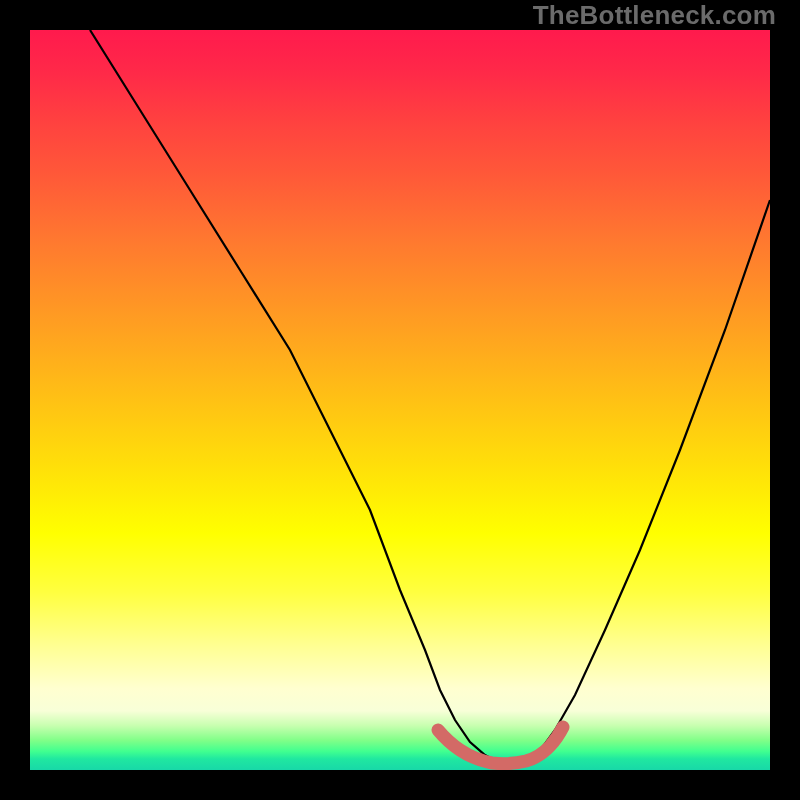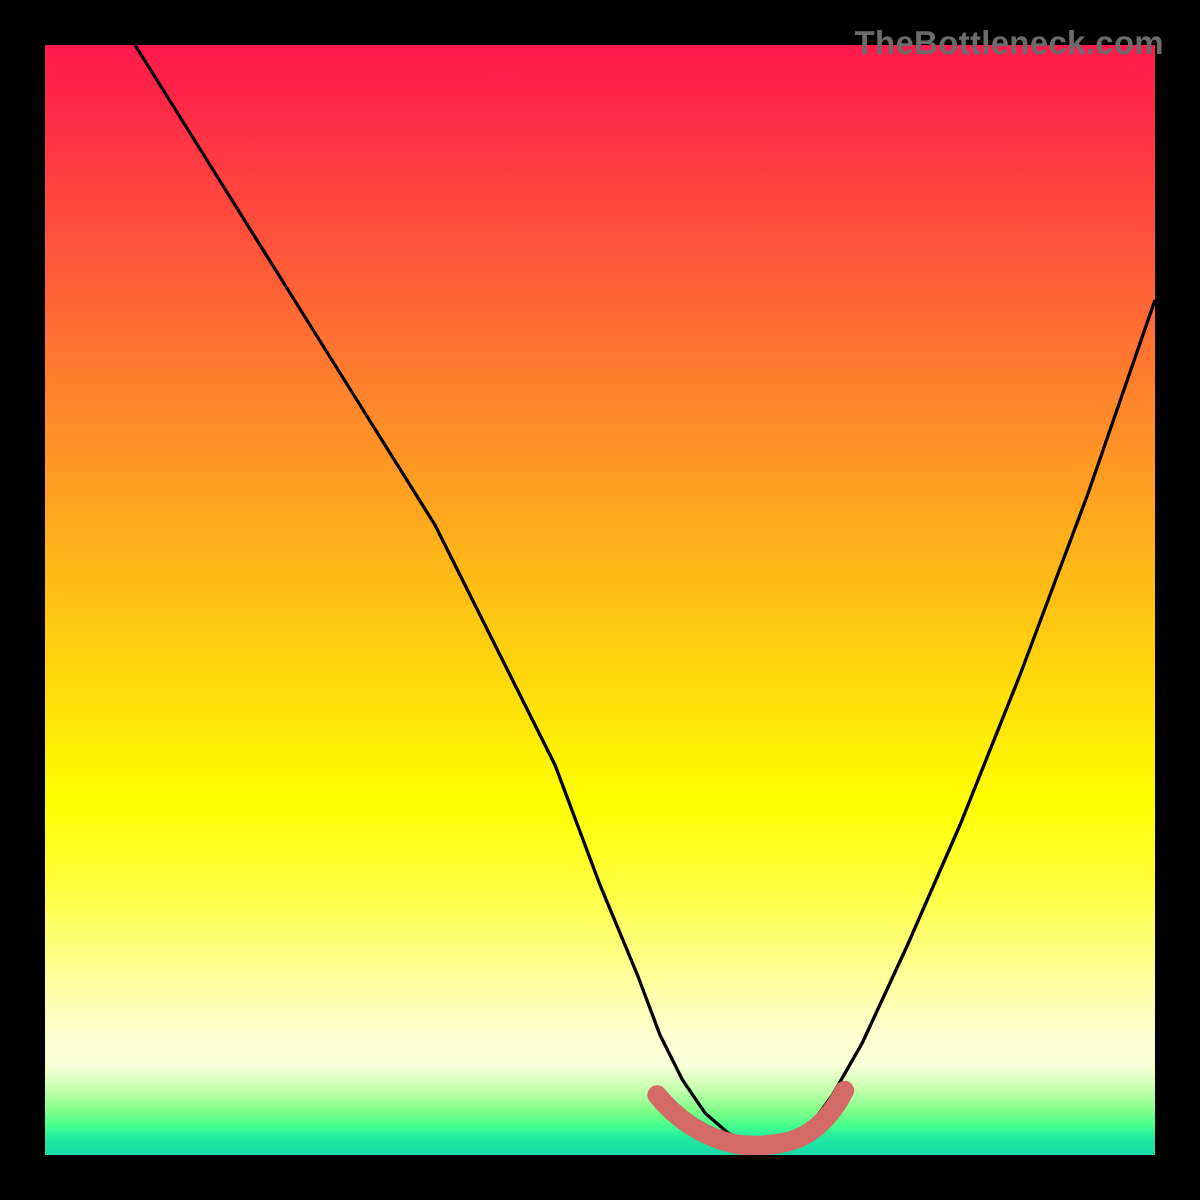--- a/index.html
+++ b/index.html
@@ -47,25 +47,25 @@
       #f8ffd8 92%,
       #c8ffb0 94%,
       #80ff88 96%,
       #40ff90 97.5%,
       #20e8a0 98.5%,
       #18d8a8 100%
     );
   }
   .watermark {
     position: absolute;
-    top: 16px;
+    top: 0;
     right: 24px;
     color: #6b6b6b;
     font-family: Arial, Helvetica, sans-serif;
-    font-size: 22px;
+    font-size: 26px;
     font-weight: 600;
     letter-spacing: 0.2px;
   }
   svg.curve {
     position: absolute;
     inset: 0;
   }
 </style>
 </head>
 <body>

